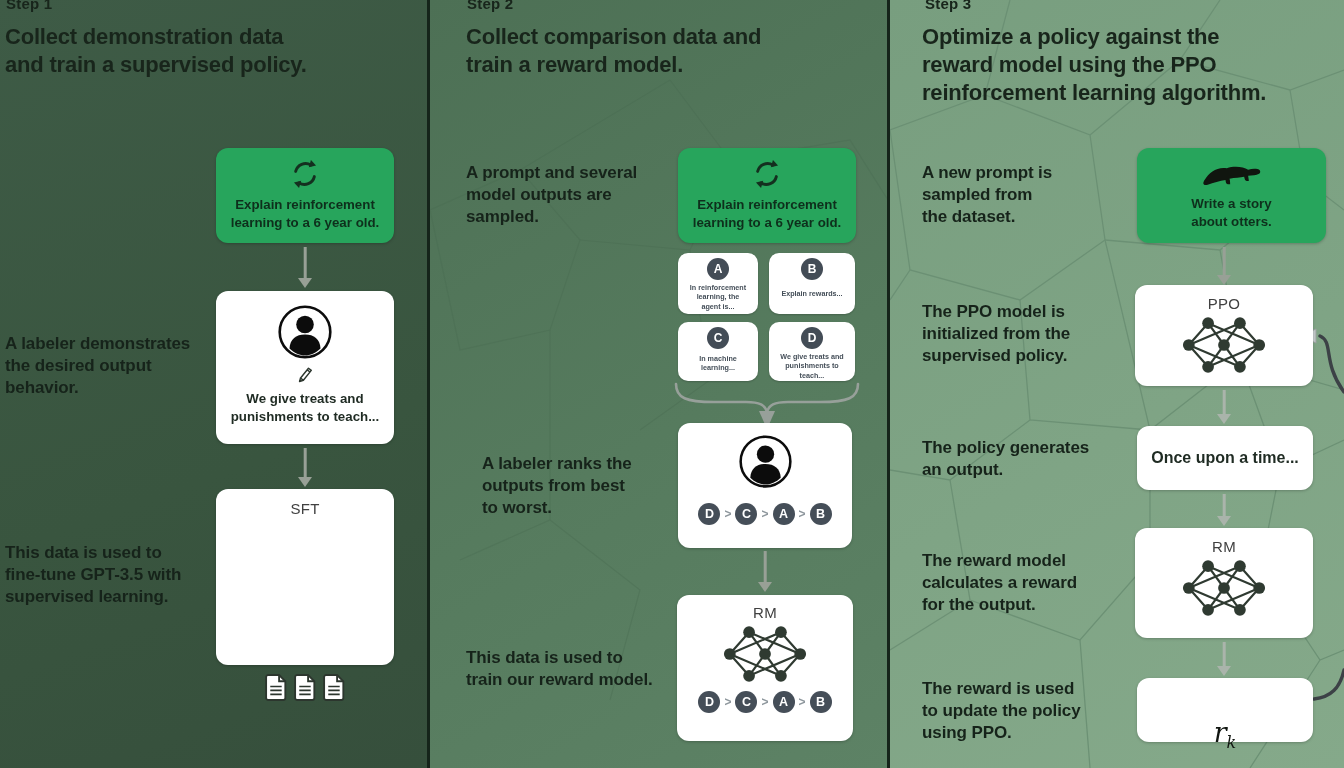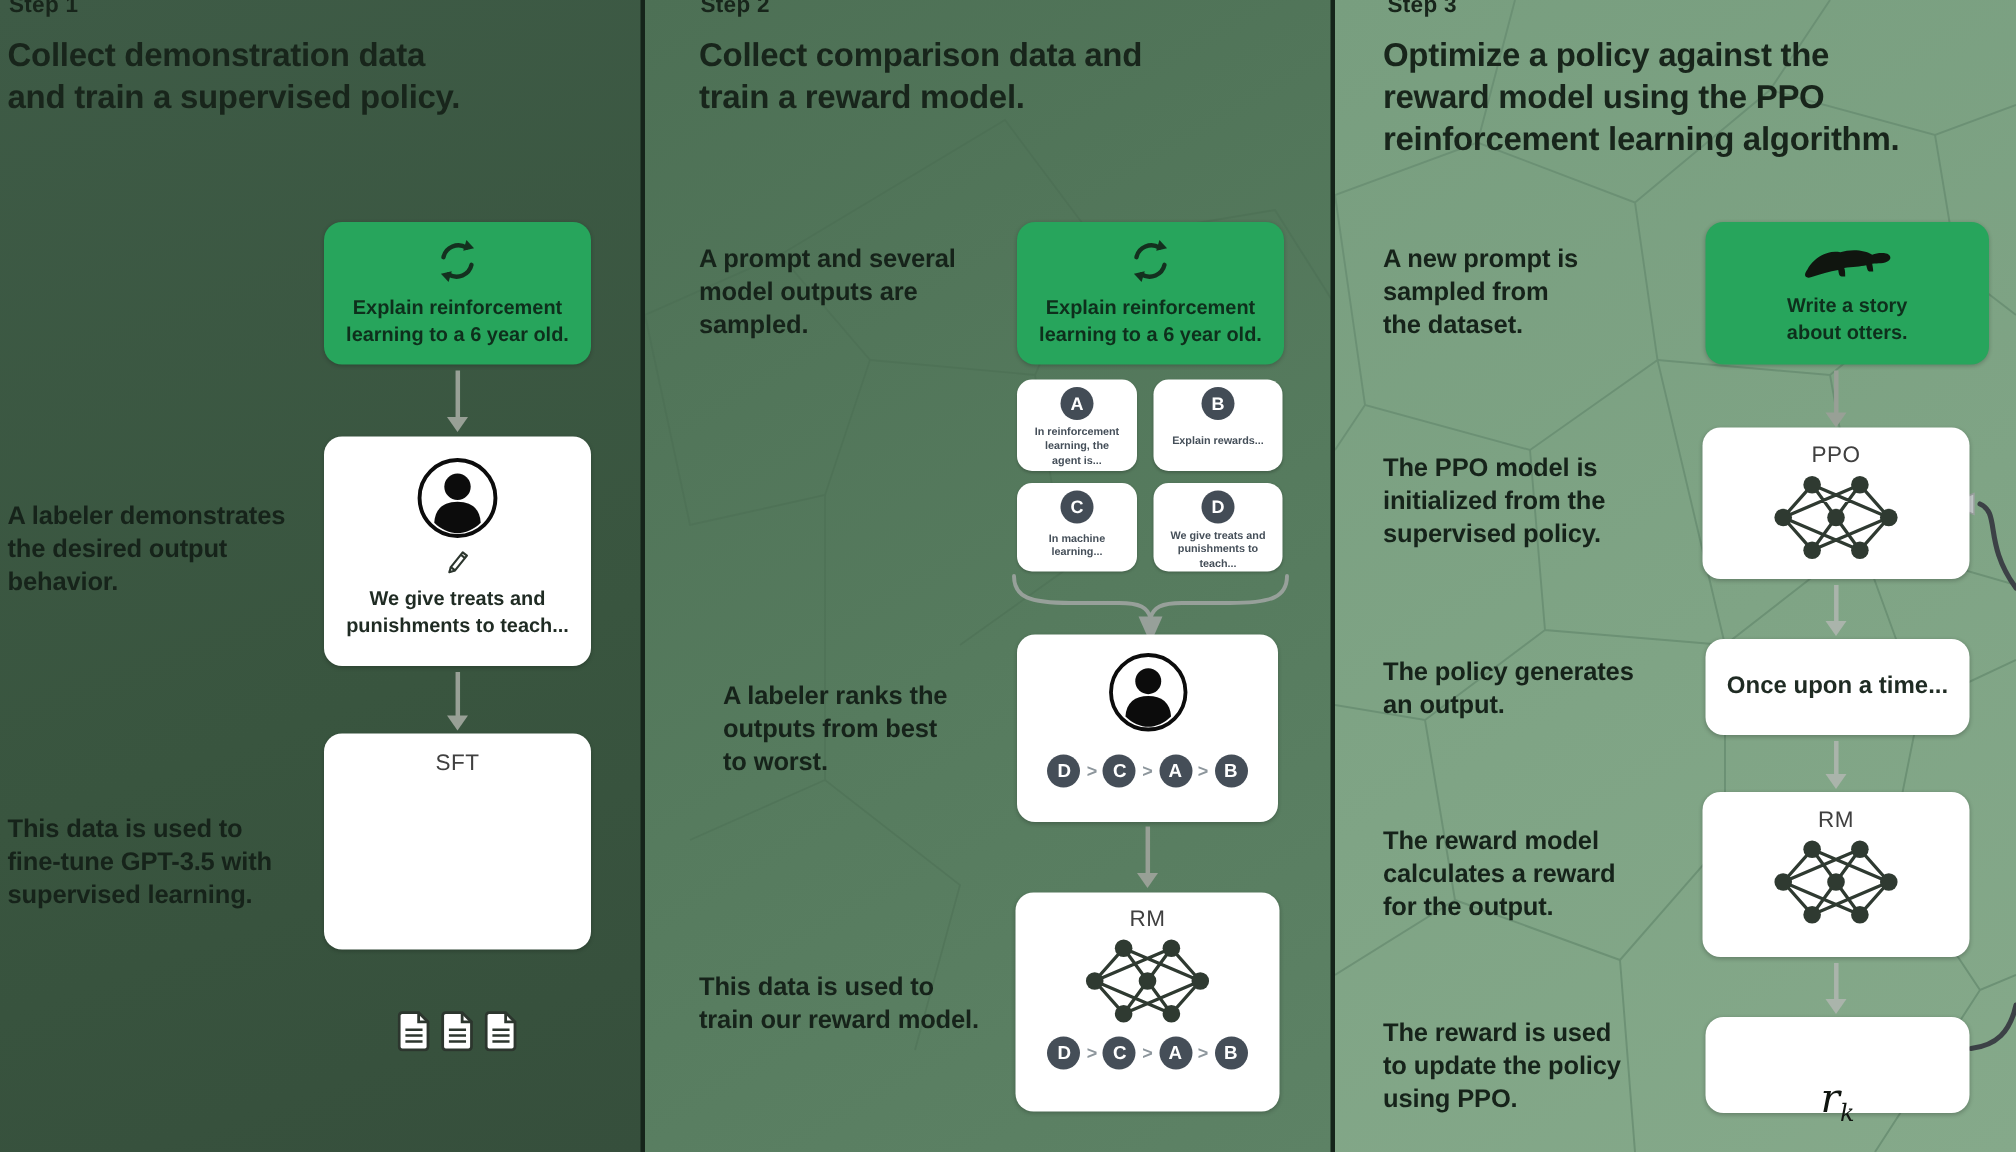--- a/index.html
+++ b/index.html
@@ -130,21 +130,21 @@
         <path d="M4.2,14.2 L3,18.2 L7.5,16.8"></path>
         <path d="M12,4.5 L15.3,7.1"></path>
       </g>
     </svg>
     <div class="wbox-text" style="margin-top:7px;">We give treats and
 punishments to teach...</div>
   </div>
 
   <div class="arrow" style="left:296px; top:448px; height:39px;"></div>
 
-  <div class="box" style="left:216px; top:489px; width:178px; height:144px; padding-top:11px;gap:48px;">
+  <div class="box" style="left:216px; top:489px; width:178px; height:176px; padding-top:11px;gap:48px;">
     <div class="model-label">SFT</div>
     <svg width="100" height="66" viewBox="0 0 104 74" style="margin-top:3px;">
       <g stroke="#2f3a31" stroke-width="2.6">
         <path d="M33,11 L10,37 M33,11 L52,37 M33,11 L94,37 M71,11 L10,37 M71,11 L52,37 M71,11 L94,37
                  M33,63 L10,37 M33,63 L52,37 M33,63 L94,37 M71,63 L10,37 M71,63 L52,37 M71,63 L94,37" fill="none"></path>
       </g>
       <g fill="#2f3a31">
         <circle cx="33" cy="11" r="7"></circle>
           <circle cx="71" cy="11" r="7"></circle>
         <circle cx="10" cy="37" r="7"></circle>

